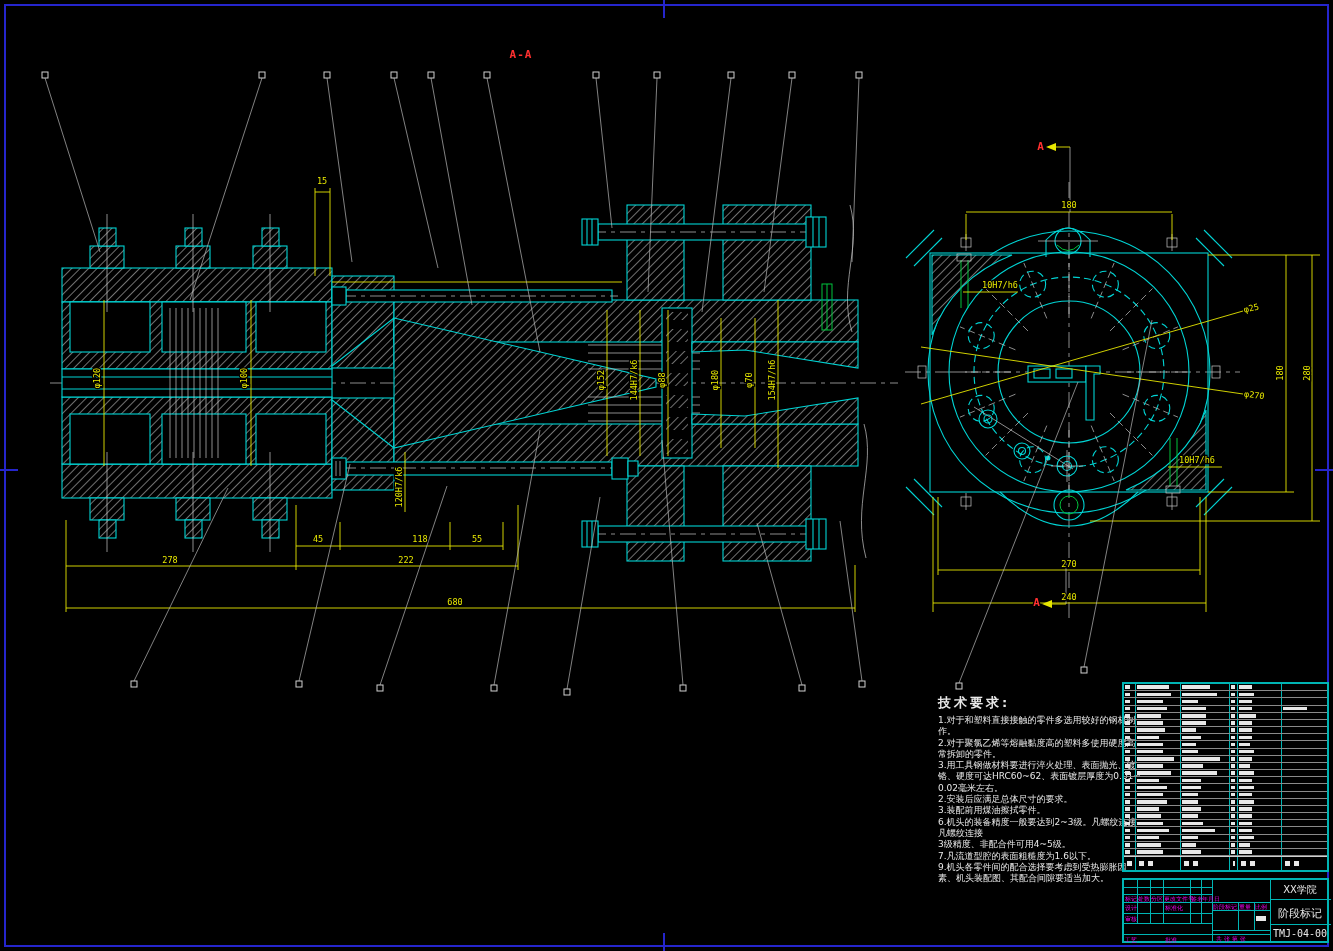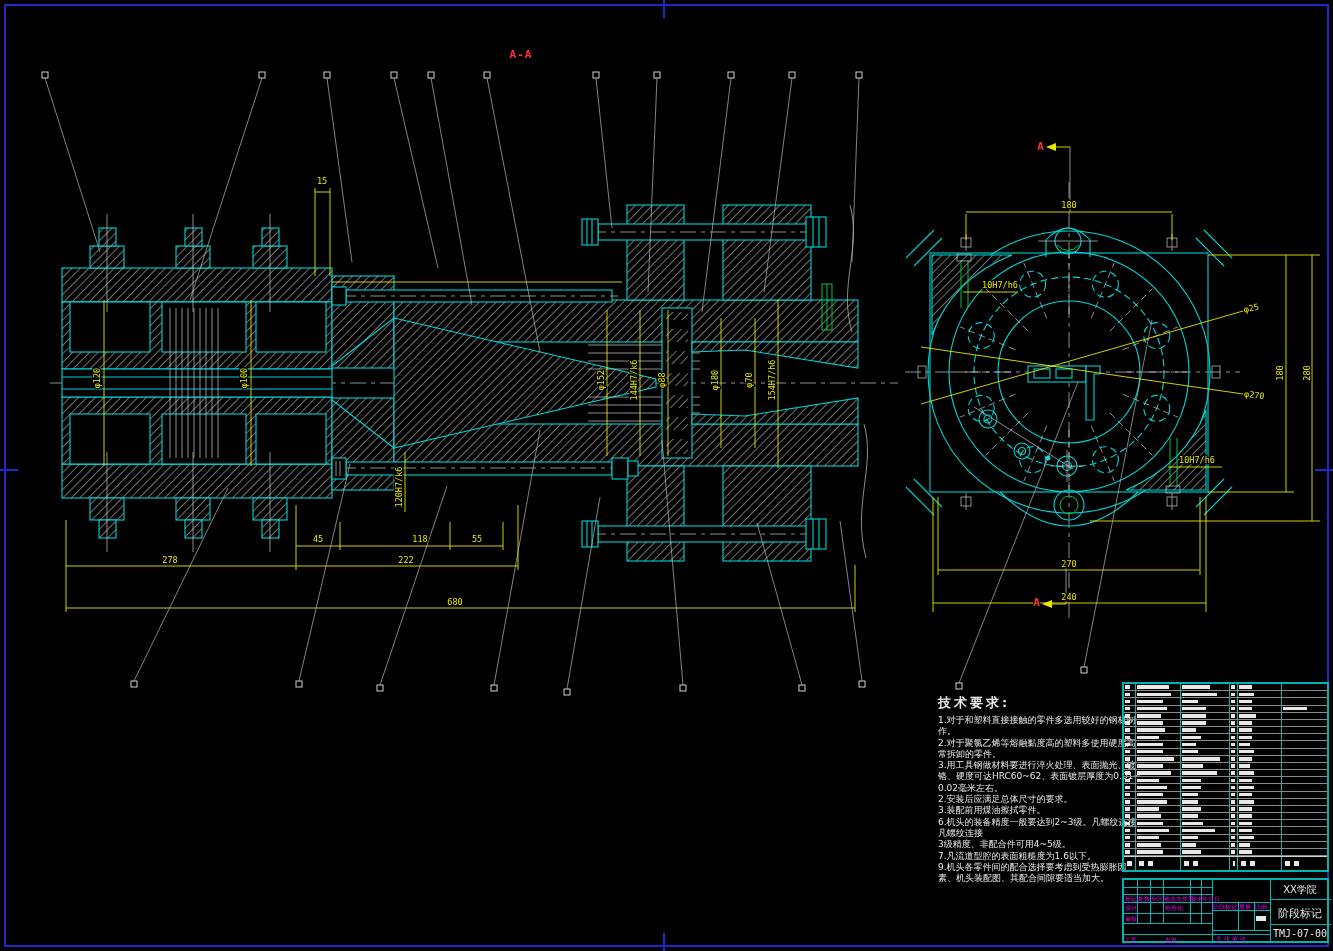--- a/index.html
+++ b/index.html
@@ -920,16 +920,16 @@
   <span class="mg" style="left:1px;top:56px">工艺</span>
   <span class="mg" style="left:41px;top:56px">批准</span>
   <span class="mg" style="left:89px;top:23px">阶段标记</span>
   <span class="mg" style="left:115px;top:23px">重量</span>
   <span class="mg" style="left:131px;top:23px">比例</span>
   <span class="mg" style="left:92px;top:55px">共 张 第 张</span>
   <div style="position:absolute;left:132px;top:36px;width:10px;height:5px;background:#e8e8e8"></div>
 
   <div class="tbtxt" style="left:147px;top:3px;width:58px;font-size:10px">XX学院</div>
   <div class="tbtxt" style="left:147px;top:26px;width:58px;font-size:11px">阶段标记</div>
-  <div class="tbtxt" style="left:147px;top:48px;width:58px;font-size:10px;font-family:'DejaVu Sans Mono',monospace">TMJ-07-00</div>
+  <div class="tbtxt" style="left:147px;top:48px;width:58px;font-size:10px;font-family:'DejaVu Sans Mono',monospace">TMJ-04-00</div>
 </div>
 
 </div>
 
 </body></html>

